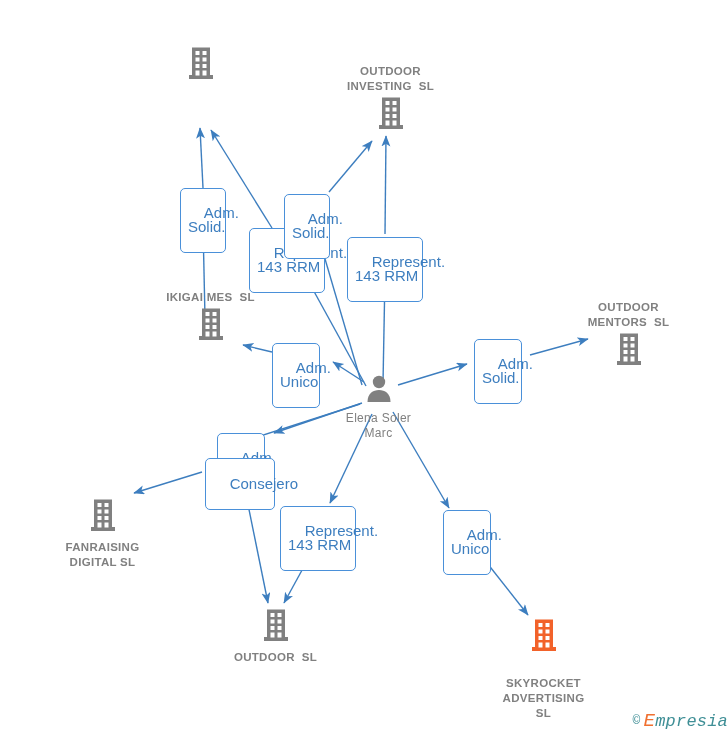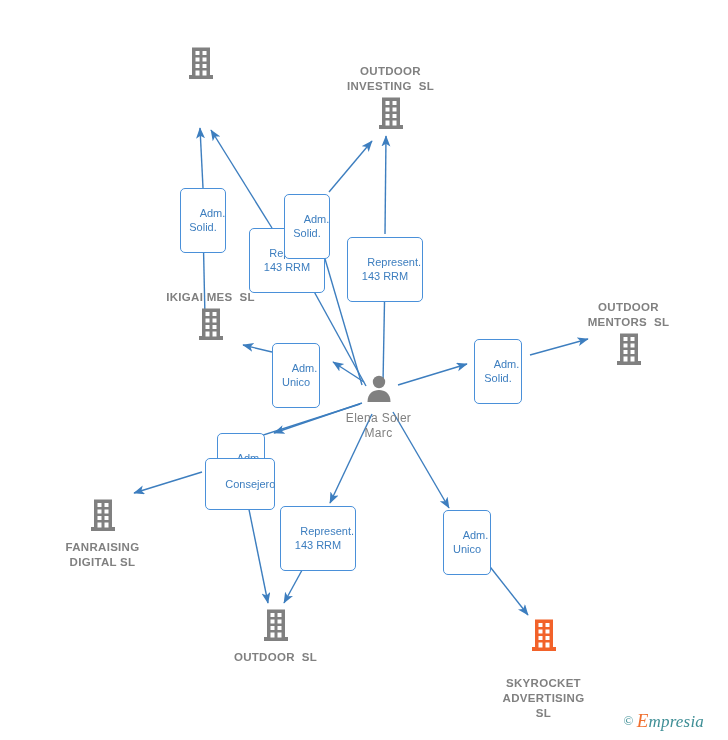--- a/index.html
+++ b/index.html
@@ -36,33 +36,33 @@
     margin: 0 auto;
   }
   .node.label-above .glyph { margin-top: 2px; }
   .node .caption { display: block; white-space: pre; }
   .edge-label {
     position: absolute;
     background: #ffffff;
     border: 1px solid #4a90d9;
     border-radius: 5px;
     color: #3d7ebf;
-    font-size: 11px;
+    font-size: 15px;
     line-height: 14px;
     text-align: center;
     padding: 3px 7px 4px 7px;
     white-space: pre;
     box-sizing: border-box;
   }
   .watermark {
     position: absolute;
-    right: 24px;
+    right: 0;
     bottom: 8px;
     font-size: 17px;
-    font-family: Liberation Serif, serif;
+    font-family: Liberation Mono, monospace;
     color: #3f8f96;
     letter-spacing: 0.2px;
   }
   .watermark .cmark {
     font-size: 13px;
     vertical-align: 2px;
     margin-right: 3px;
     color: #3f8f96;
   }
   .watermark .e-orange {

